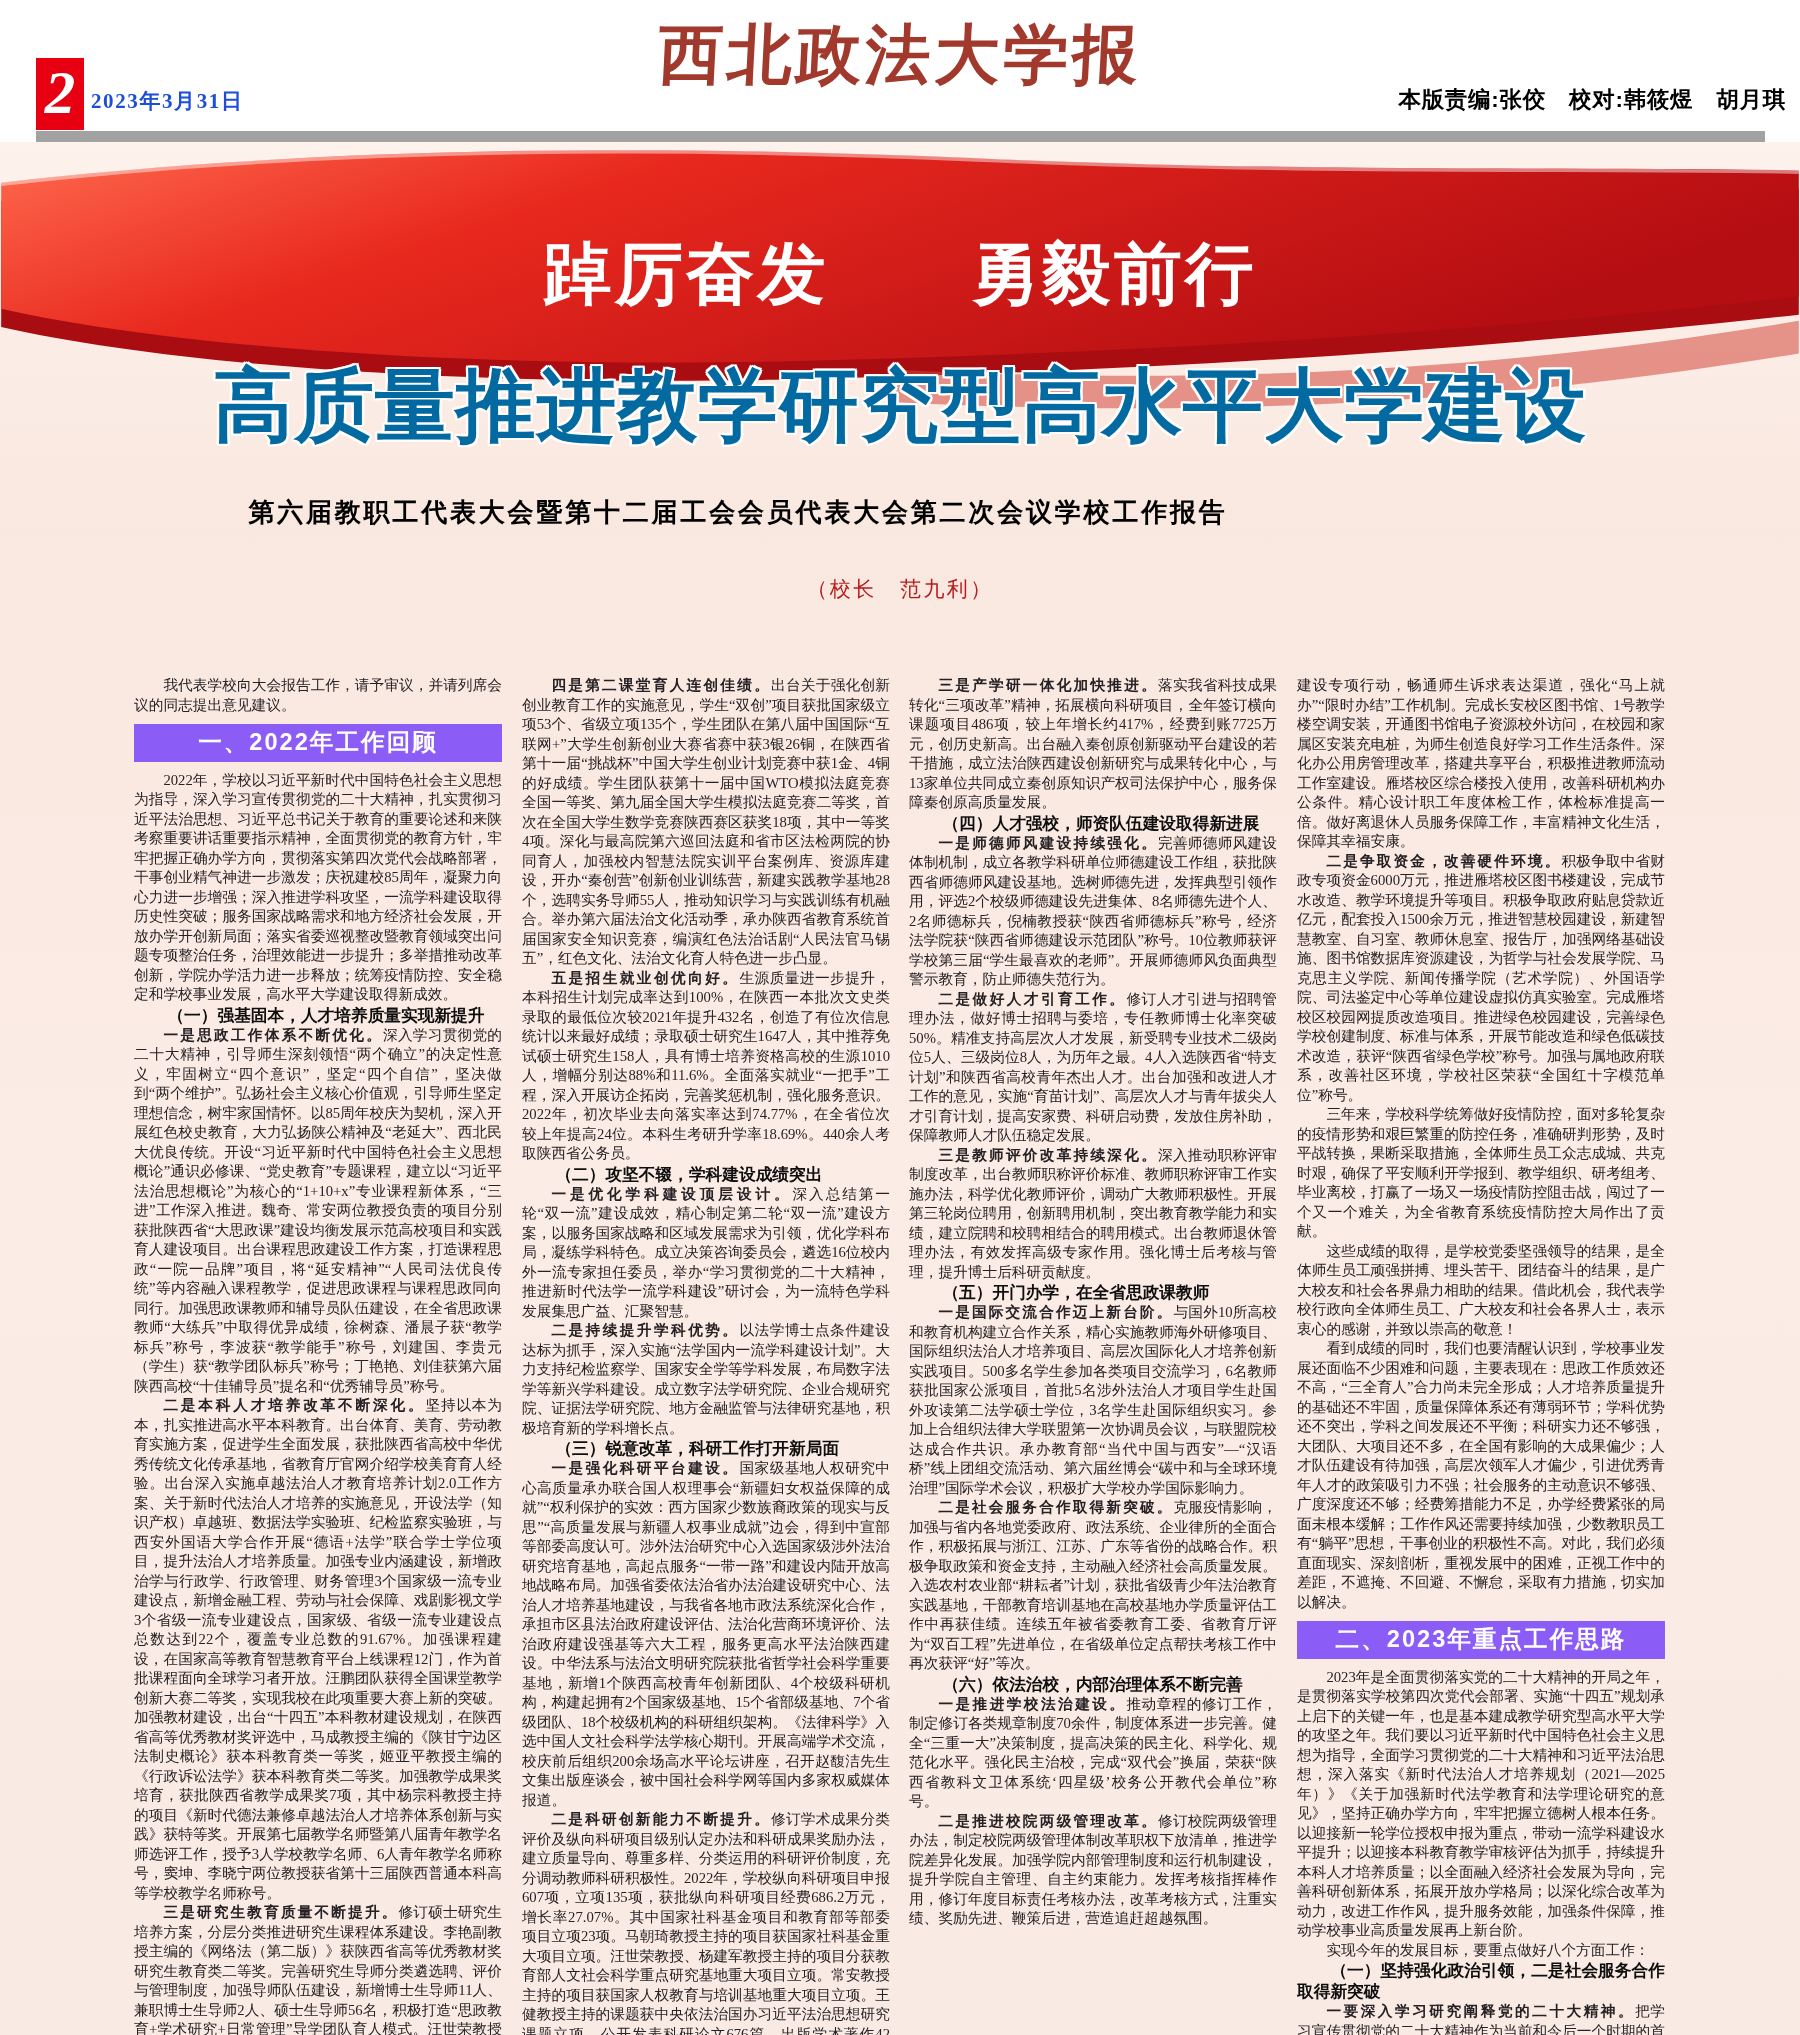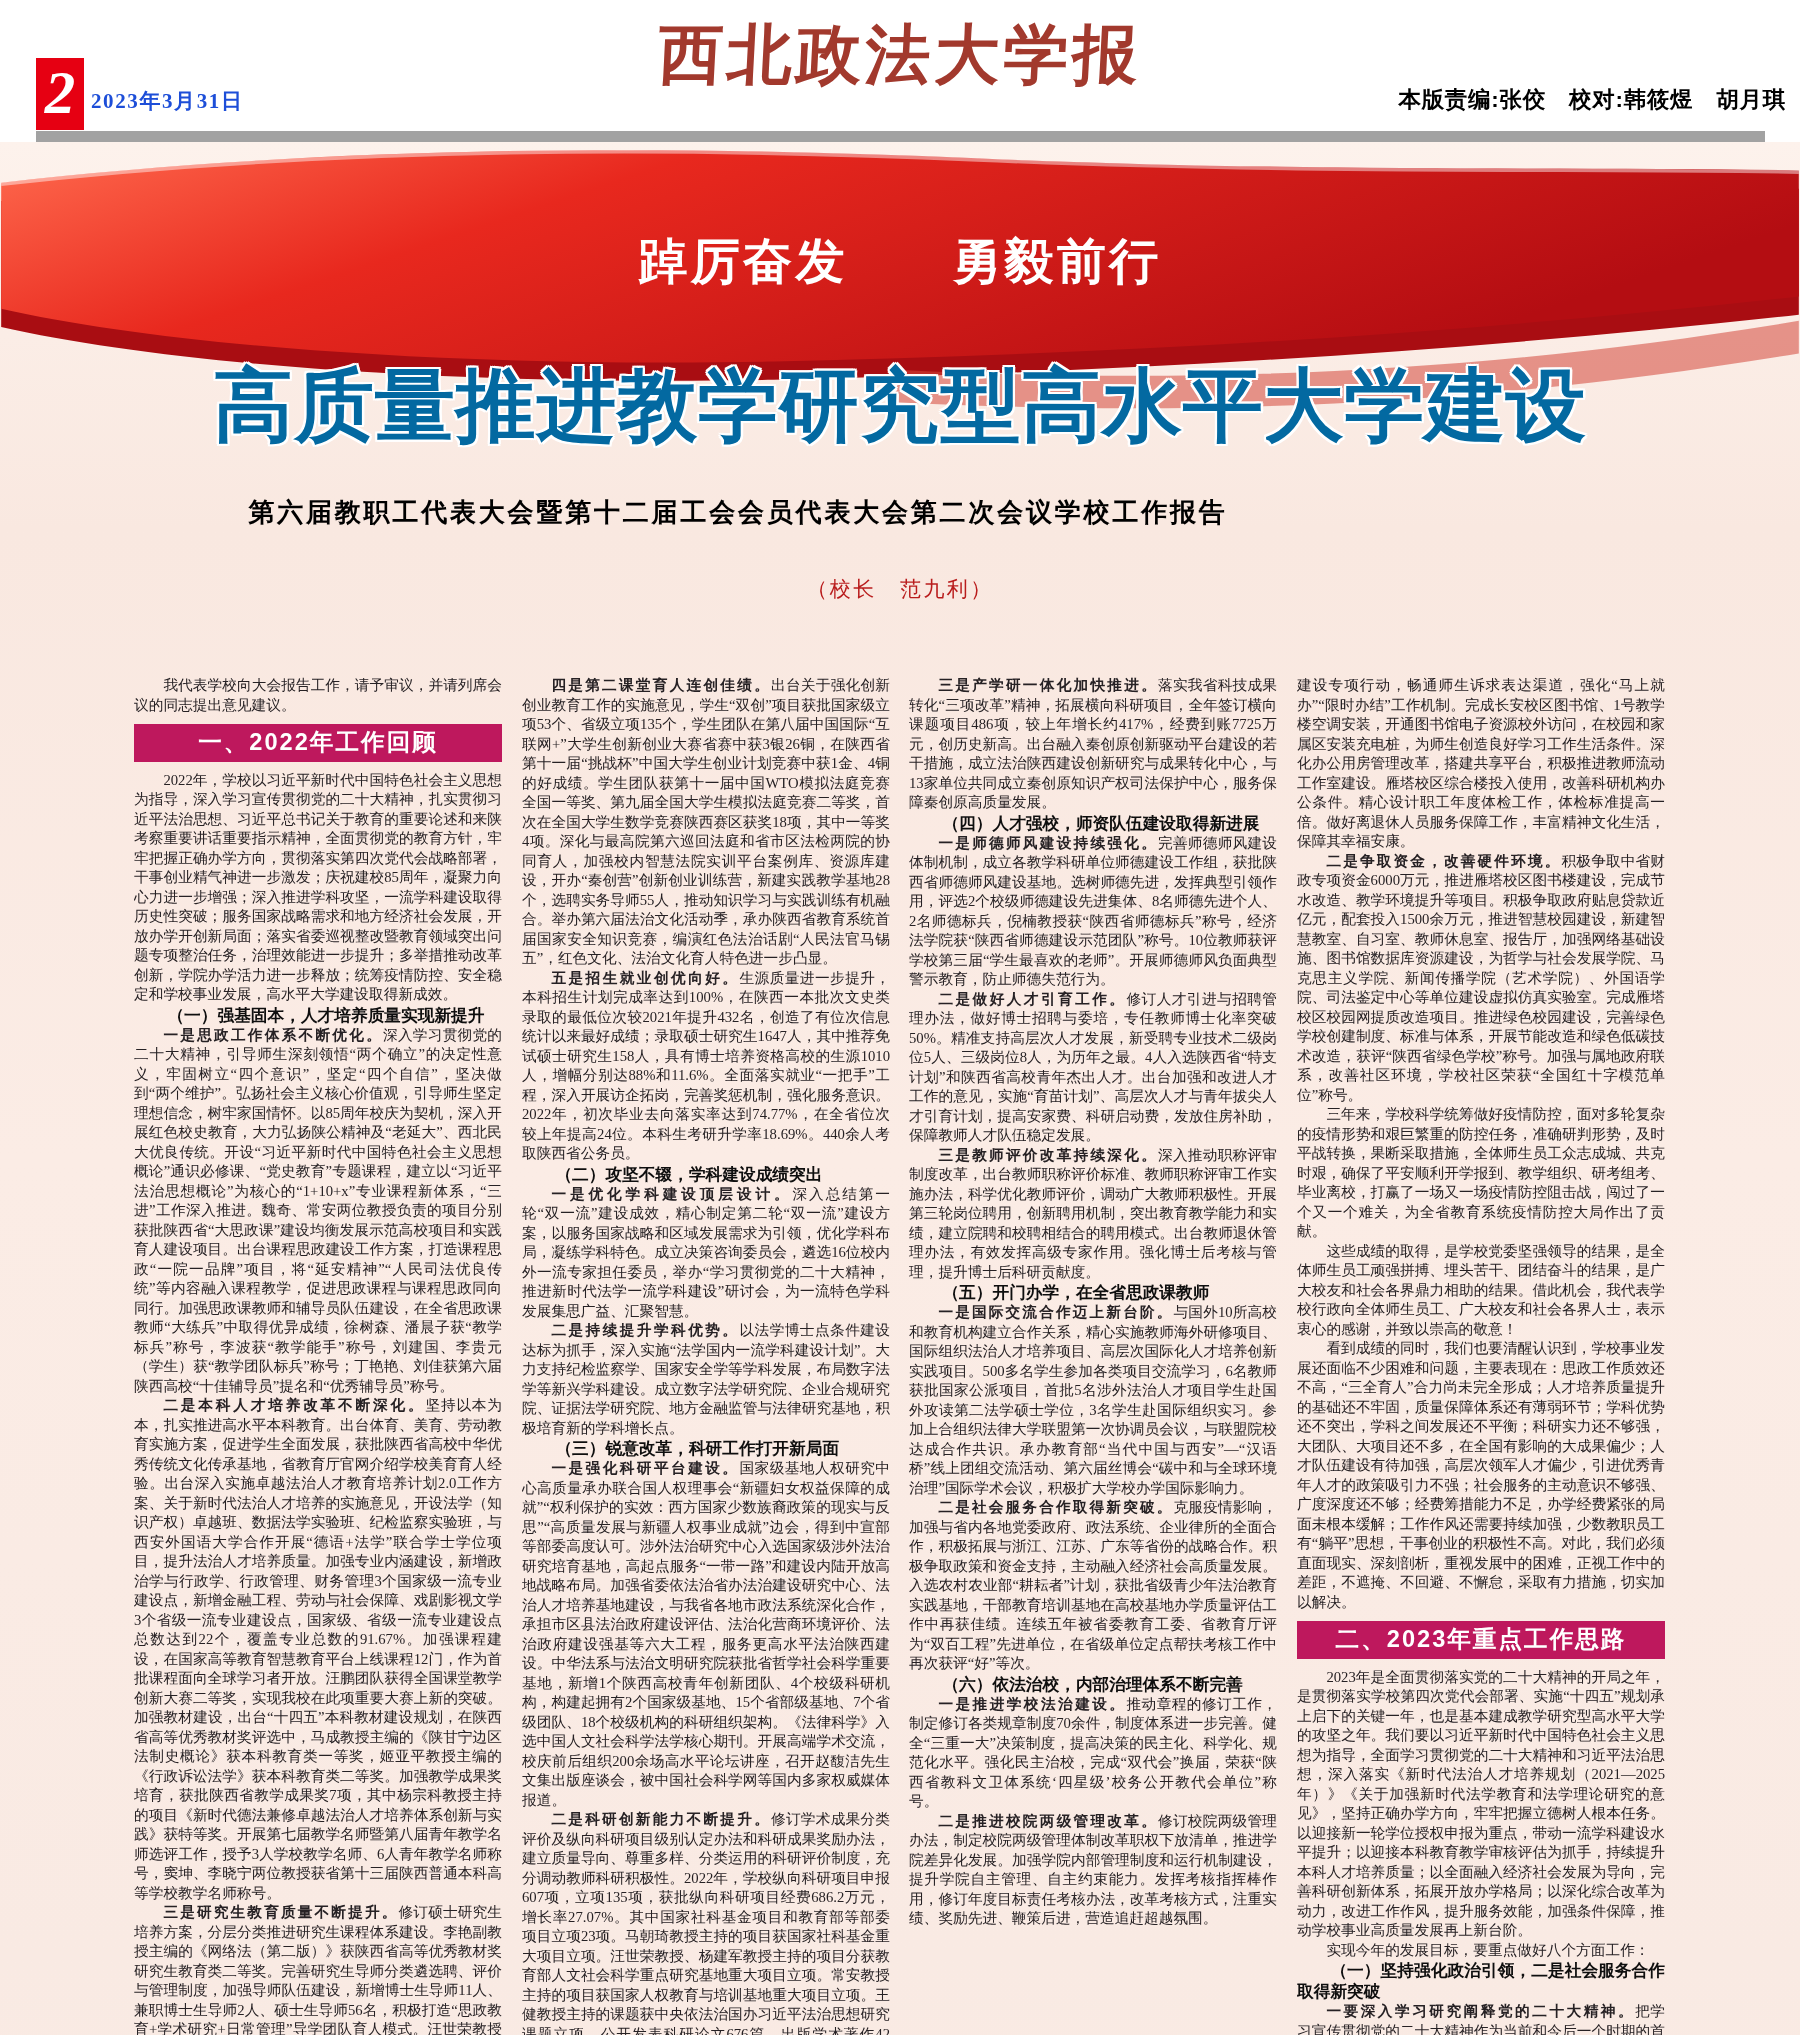--- a/index.html
+++ b/index.html
@@ -12,35 +12,35 @@
   #pagenum-box{left:36px;top:58px;width:48px;height:72px;background:#e60012;}
   #pagenum-box span{display:block;color:#fff;font-size:61px;line-height:70px;text-align:center;
     font-weight:bold;font-style:italic;font-family:"Liberation Serif",serif;}
   #date{left:91px;top:87px;font-size:21px;font-weight:bold;color:#1d4ed8;letter-spacing:1.6px;}
   #masthead{left:0;top:10.6px;width:1800px;text-align:center;font-size:65px;font-weight:bold;
     color:#a2392d;letter-spacing:4.1px;transform:skewX(-3deg);}
   #editors{right:14px;top:84px;font-size:22.4px;font-weight:bold;color:#000;
     font-family:"Liberation Sans","DejaVu Sans",sans-serif;letter-spacing:0.8px;}
   #graybar{left:36px;top:131px;width:1729px;height:10.6px;background:#a2a2a2;}
   
-  #headline1{left:0;top:229px;width:1800px;text-align:center;color:#ffffff;font-size:49px;
+  #headline1{left:0;top:229px;width:1800px;text-align:center;color:#ffffff;font-size:68px;
     font-weight:bold;font-family:"Liberation Sans","DejaVu Sans",sans-serif;letter-spacing:3.3px;z-index:4;}
   #headline2{left:0;top:353px;width:1800px;text-align:center;color:#0369a1;font-size:80px;
     font-weight:bold;font-family:"Liberation Sans","DejaVu Sans",sans-serif;letter-spacing:0.8px;z-index:4;
     text-shadow:-2px -2px 0 #fff,2px -2px 0 #fff,-2px 2px 0 #fff,2px 2px 0 #fff,0 -2.4px 0 #fff,0 2.4px 0 #fff,-2.4px 0 0 #fff,2.4px 0 0 #fff;}
   #subtitle{left:0;top:495px;width:1476px;text-align:center;color:#000;font-size:26px;font-weight:bold;
     font-family:"Liberation Sans","DejaVu Sans",sans-serif;letter-spacing:2.8px;z-index:4;}
   #byline{left:0;top:575px;width:1800px;text-align:center;color:#b91c1c;font-size:21px;letter-spacing:2.4px;z-index:4;}
   
   .col{position:absolute;top:676px;width:368px;height:1884px;overflow:hidden;font-size:14.7px;
     line-height:19.5px;color:#262124;text-align:justify;z-index:2;}
   #col1{left:134px;} #col2{left:522px;} #col3{left:909px;} #col4{left:1297px;}
   .col p{margin:0;text-indent:2em;}
   .col p.noindent{text-indent:0;}
-  .sec-head{background:#be185d;color:#ffffff;font-family:"Liberation Sans","DejaVu Sans",sans-serif;
+  .sec-head{background:#8b5cf6;color:#ffffff;font-family:"Liberation Sans","DejaVu Sans",sans-serif;
     font-weight:bold;font-size:23.6px;line-height:23.6px;text-align:center;padding:7px 0;margin:9px 0;
     letter-spacing:2px;}
   .sub-head{font-family:"Liberation Sans","DejaVu Sans",sans-serif;font-weight:bold;font-size:16.7px;
     line-height:21px;color:#0e0e0e;margin:0.8px 0;}
   b.lead{letter-spacing:2px;font-weight:bold;}
   svg{display:block;}
 </style>
 </head>
 <body>
 

